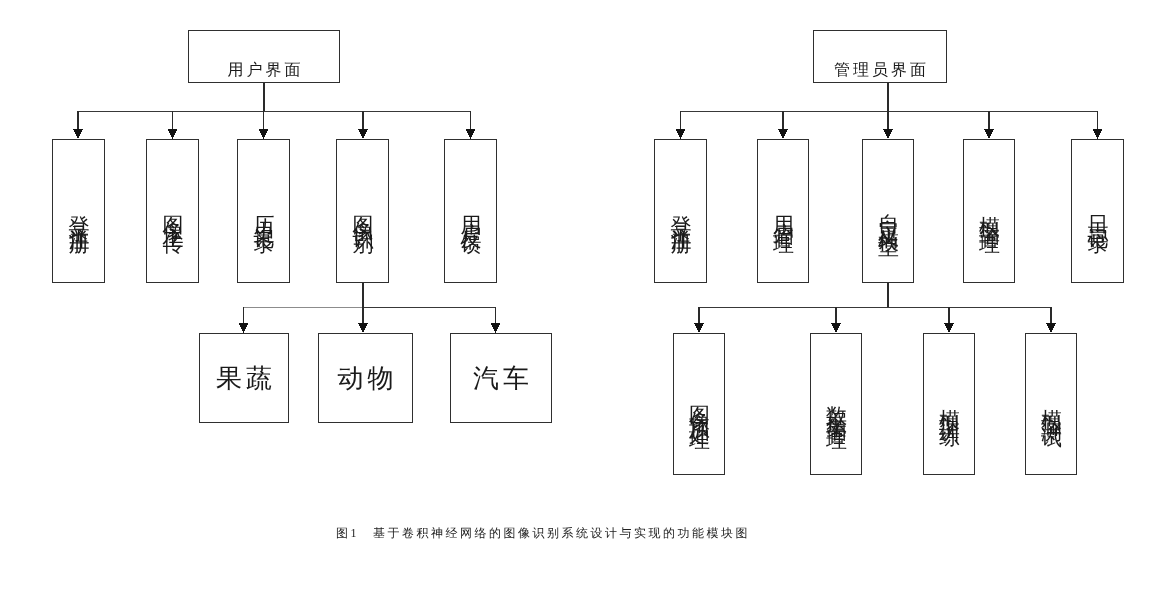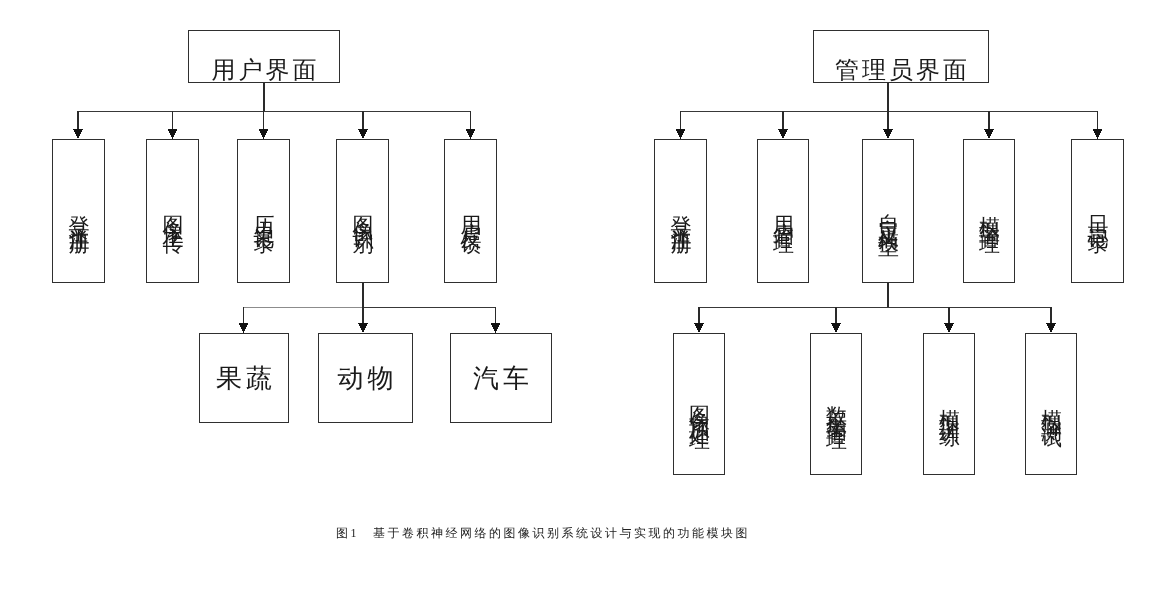--- a/index.html
+++ b/index.html
@@ -9,21 +9,21 @@
     overflow:hidden;
   }
   #canvas{position:absolute;left:0;top:0;width:1152px;height:598px;}
   svg.connectors{position:absolute;left:0;top:0;}
   .node{
     position:absolute;box-sizing:border-box;background:#ffffff;
     border:1.5px solid #2f2f2f;color:#1a1a1a;
     display:flex;align-items:center;justify-content:center;
     text-align:center;
   }
-  .h-label{font-size:24px;letter-spacing:3px;text-indent:3px;white-space:nowrap;margin-top:27px;}
+  .h-label{font-size:16px;letter-spacing:3px;text-indent:3px;white-space:nowrap;margin-top:27px;}
   .v-label{
     writing-mode:vertical-rl;text-orientation:upright;
     font-size:21px;line-height:1;letter-spacing:6px;white-space:nowrap;
   }
   .s-label{font-size:26px;letter-spacing:4px;text-indent:4px;white-space:nowrap;}
   .caption{
     position:absolute;left:0;top:525px;width:1152px;text-align:center;
     font-size:12px;color:#222222;letter-spacing:2.5px;
   }
   .caption .inner{display:inline-block;transform:translateX(-33px);white-space:nowrap;}
@@ -112,21 +112,21 @@
   <div class="node" style="left:199px;top:333px;width:90px;height:90px;">
     <span class="s-label">果蔬</span>
   </div>
   <div class="node" style="left:318px;top:333px;width:95px;height:90px;">
     <span class="s-label">动物</span>
   </div>
   <div class="node" style="left:450px;top:333px;width:102px;height:90px;">
     <span class="s-label">汽车</span>
   </div>
 
-  <div class="node" style="left:813px;top:30px;width:176px;height:53px;">
+  <div class="node" style="left:813px;top:30px;width:134px;height:53px;">
     <span class="h-label">管理员界面</span>
   </div>
   <div class="node" style="left:654px;top:139px;width:53px;height:144px;">
     <span class="v-label">登录注册</span>
   </div>
   <div class="node" style="left:757px;top:139px;width:52px;height:144px;">
     <span class="v-label">用户管理</span>
   </div>
   <div class="node" style="left:862px;top:139px;width:52px;height:144px;">
     <span class="v-label">自定义模型</span>

